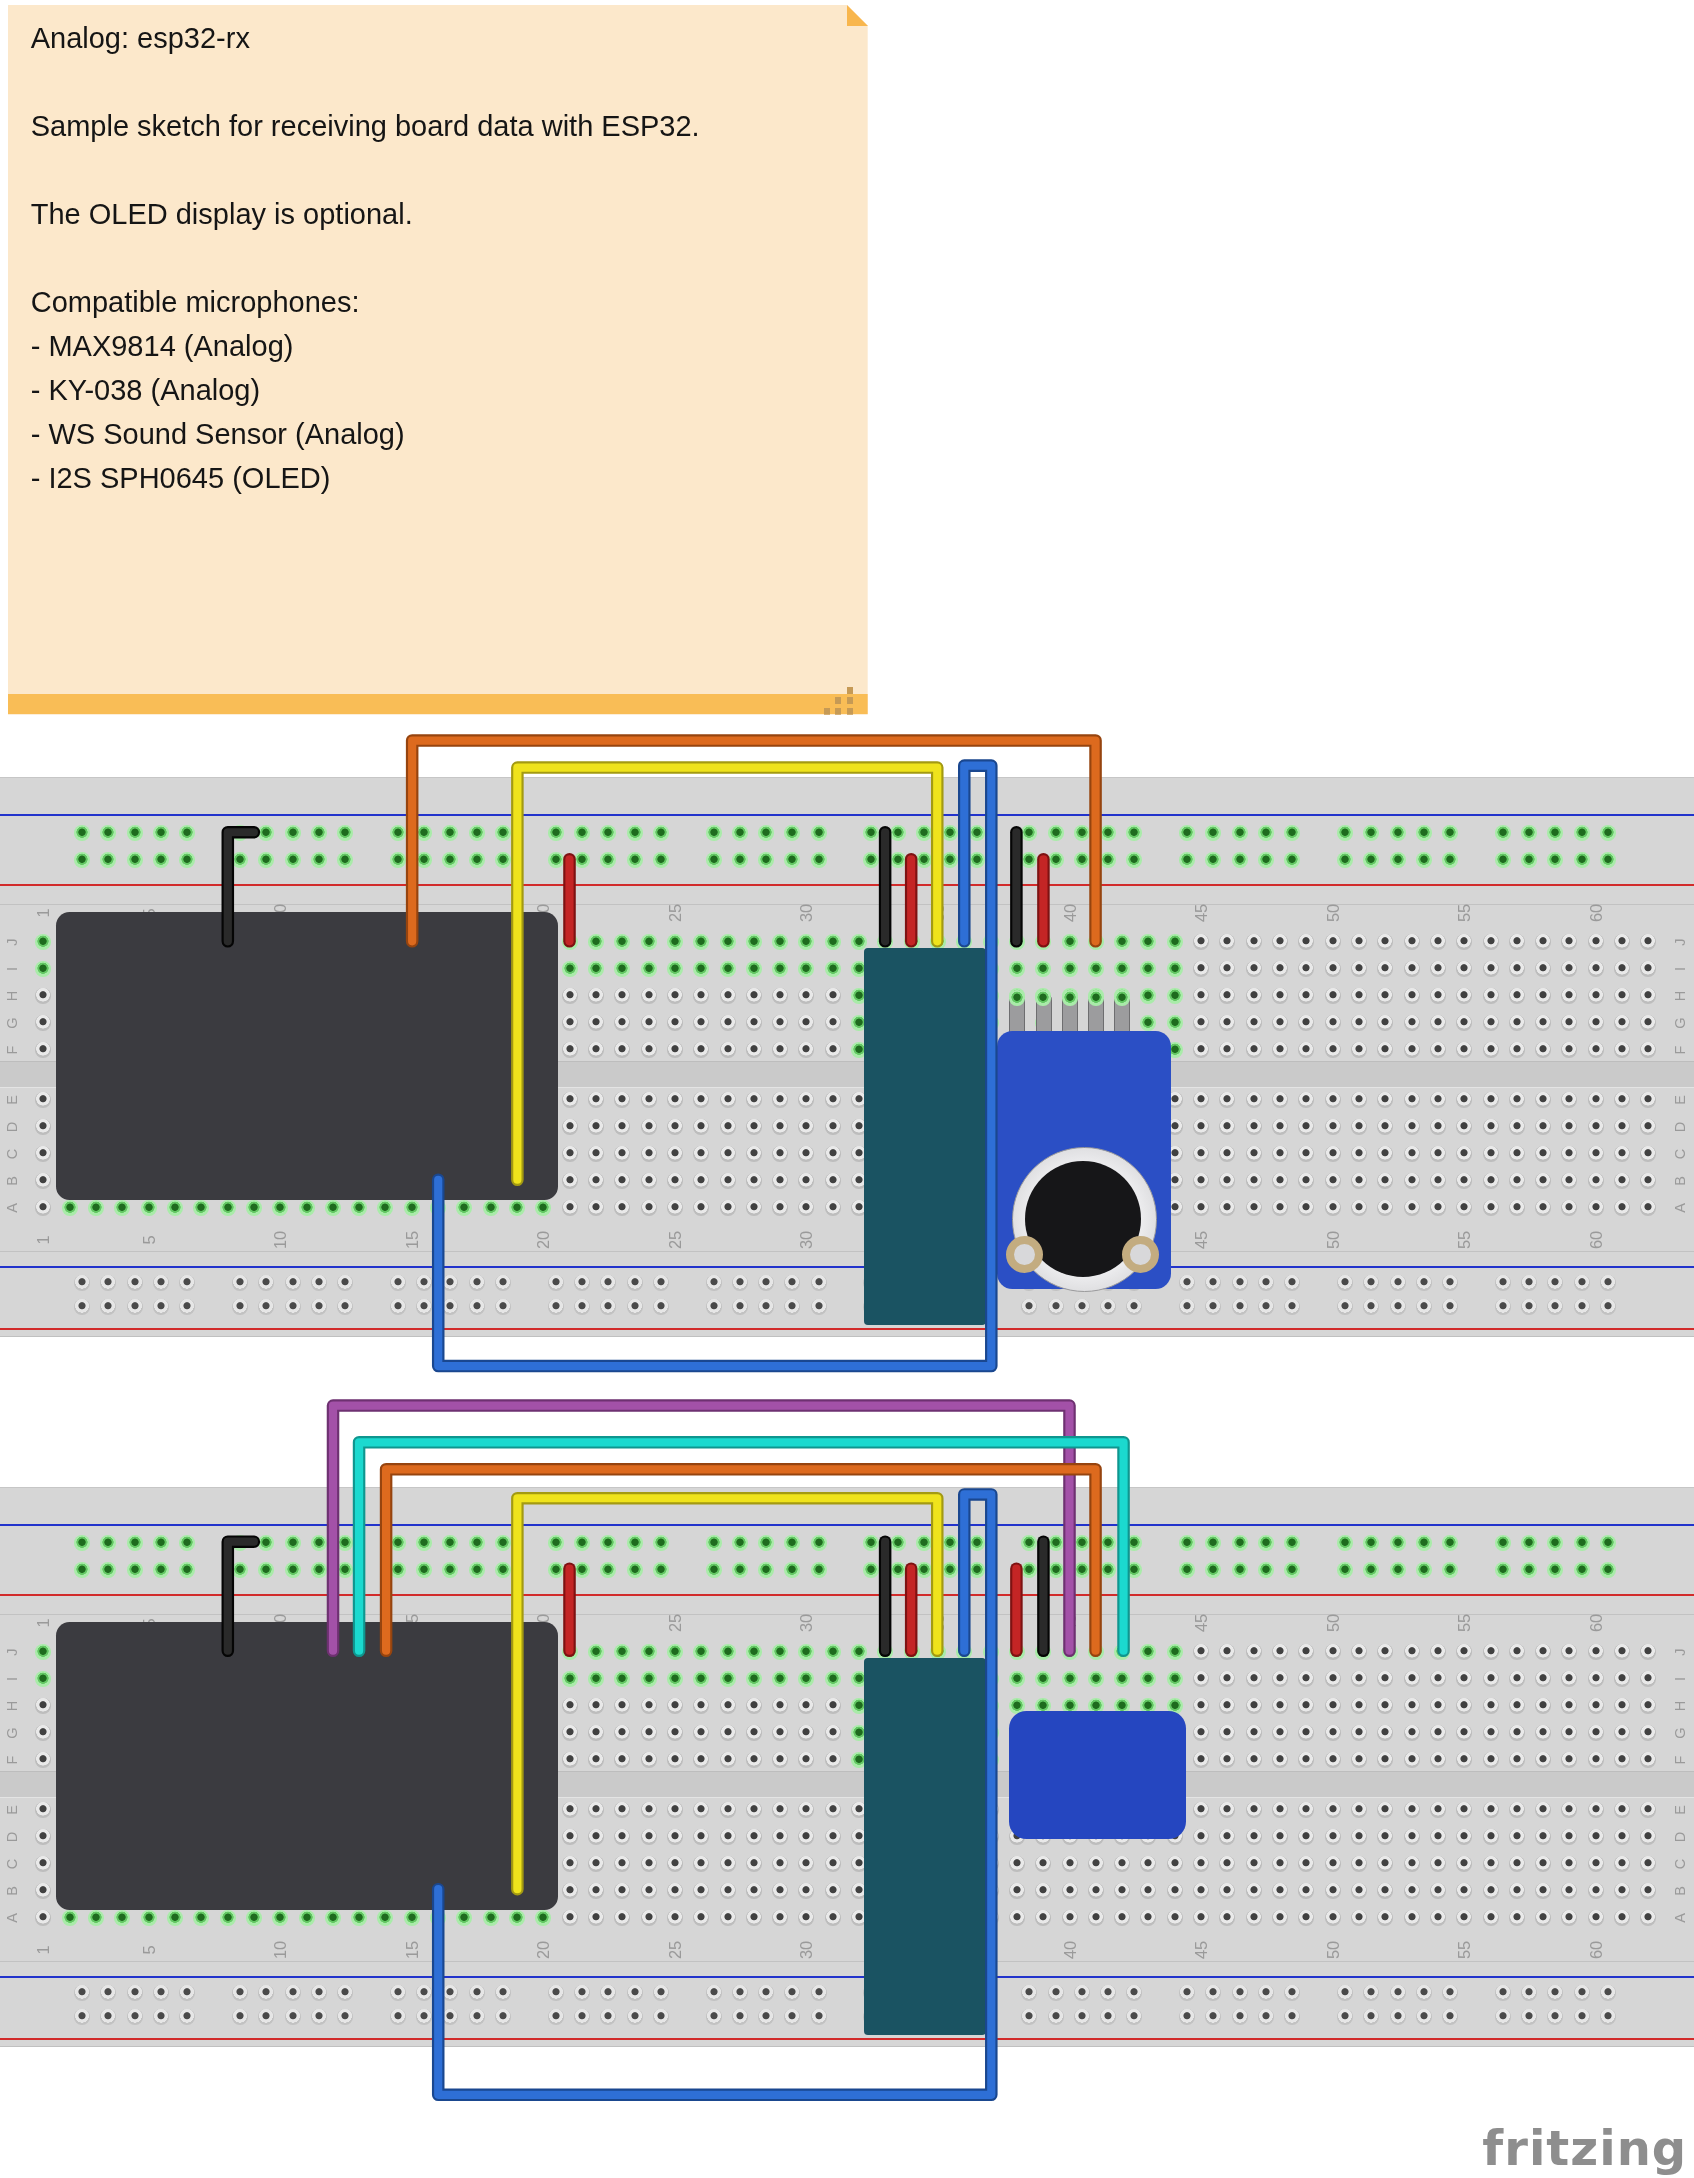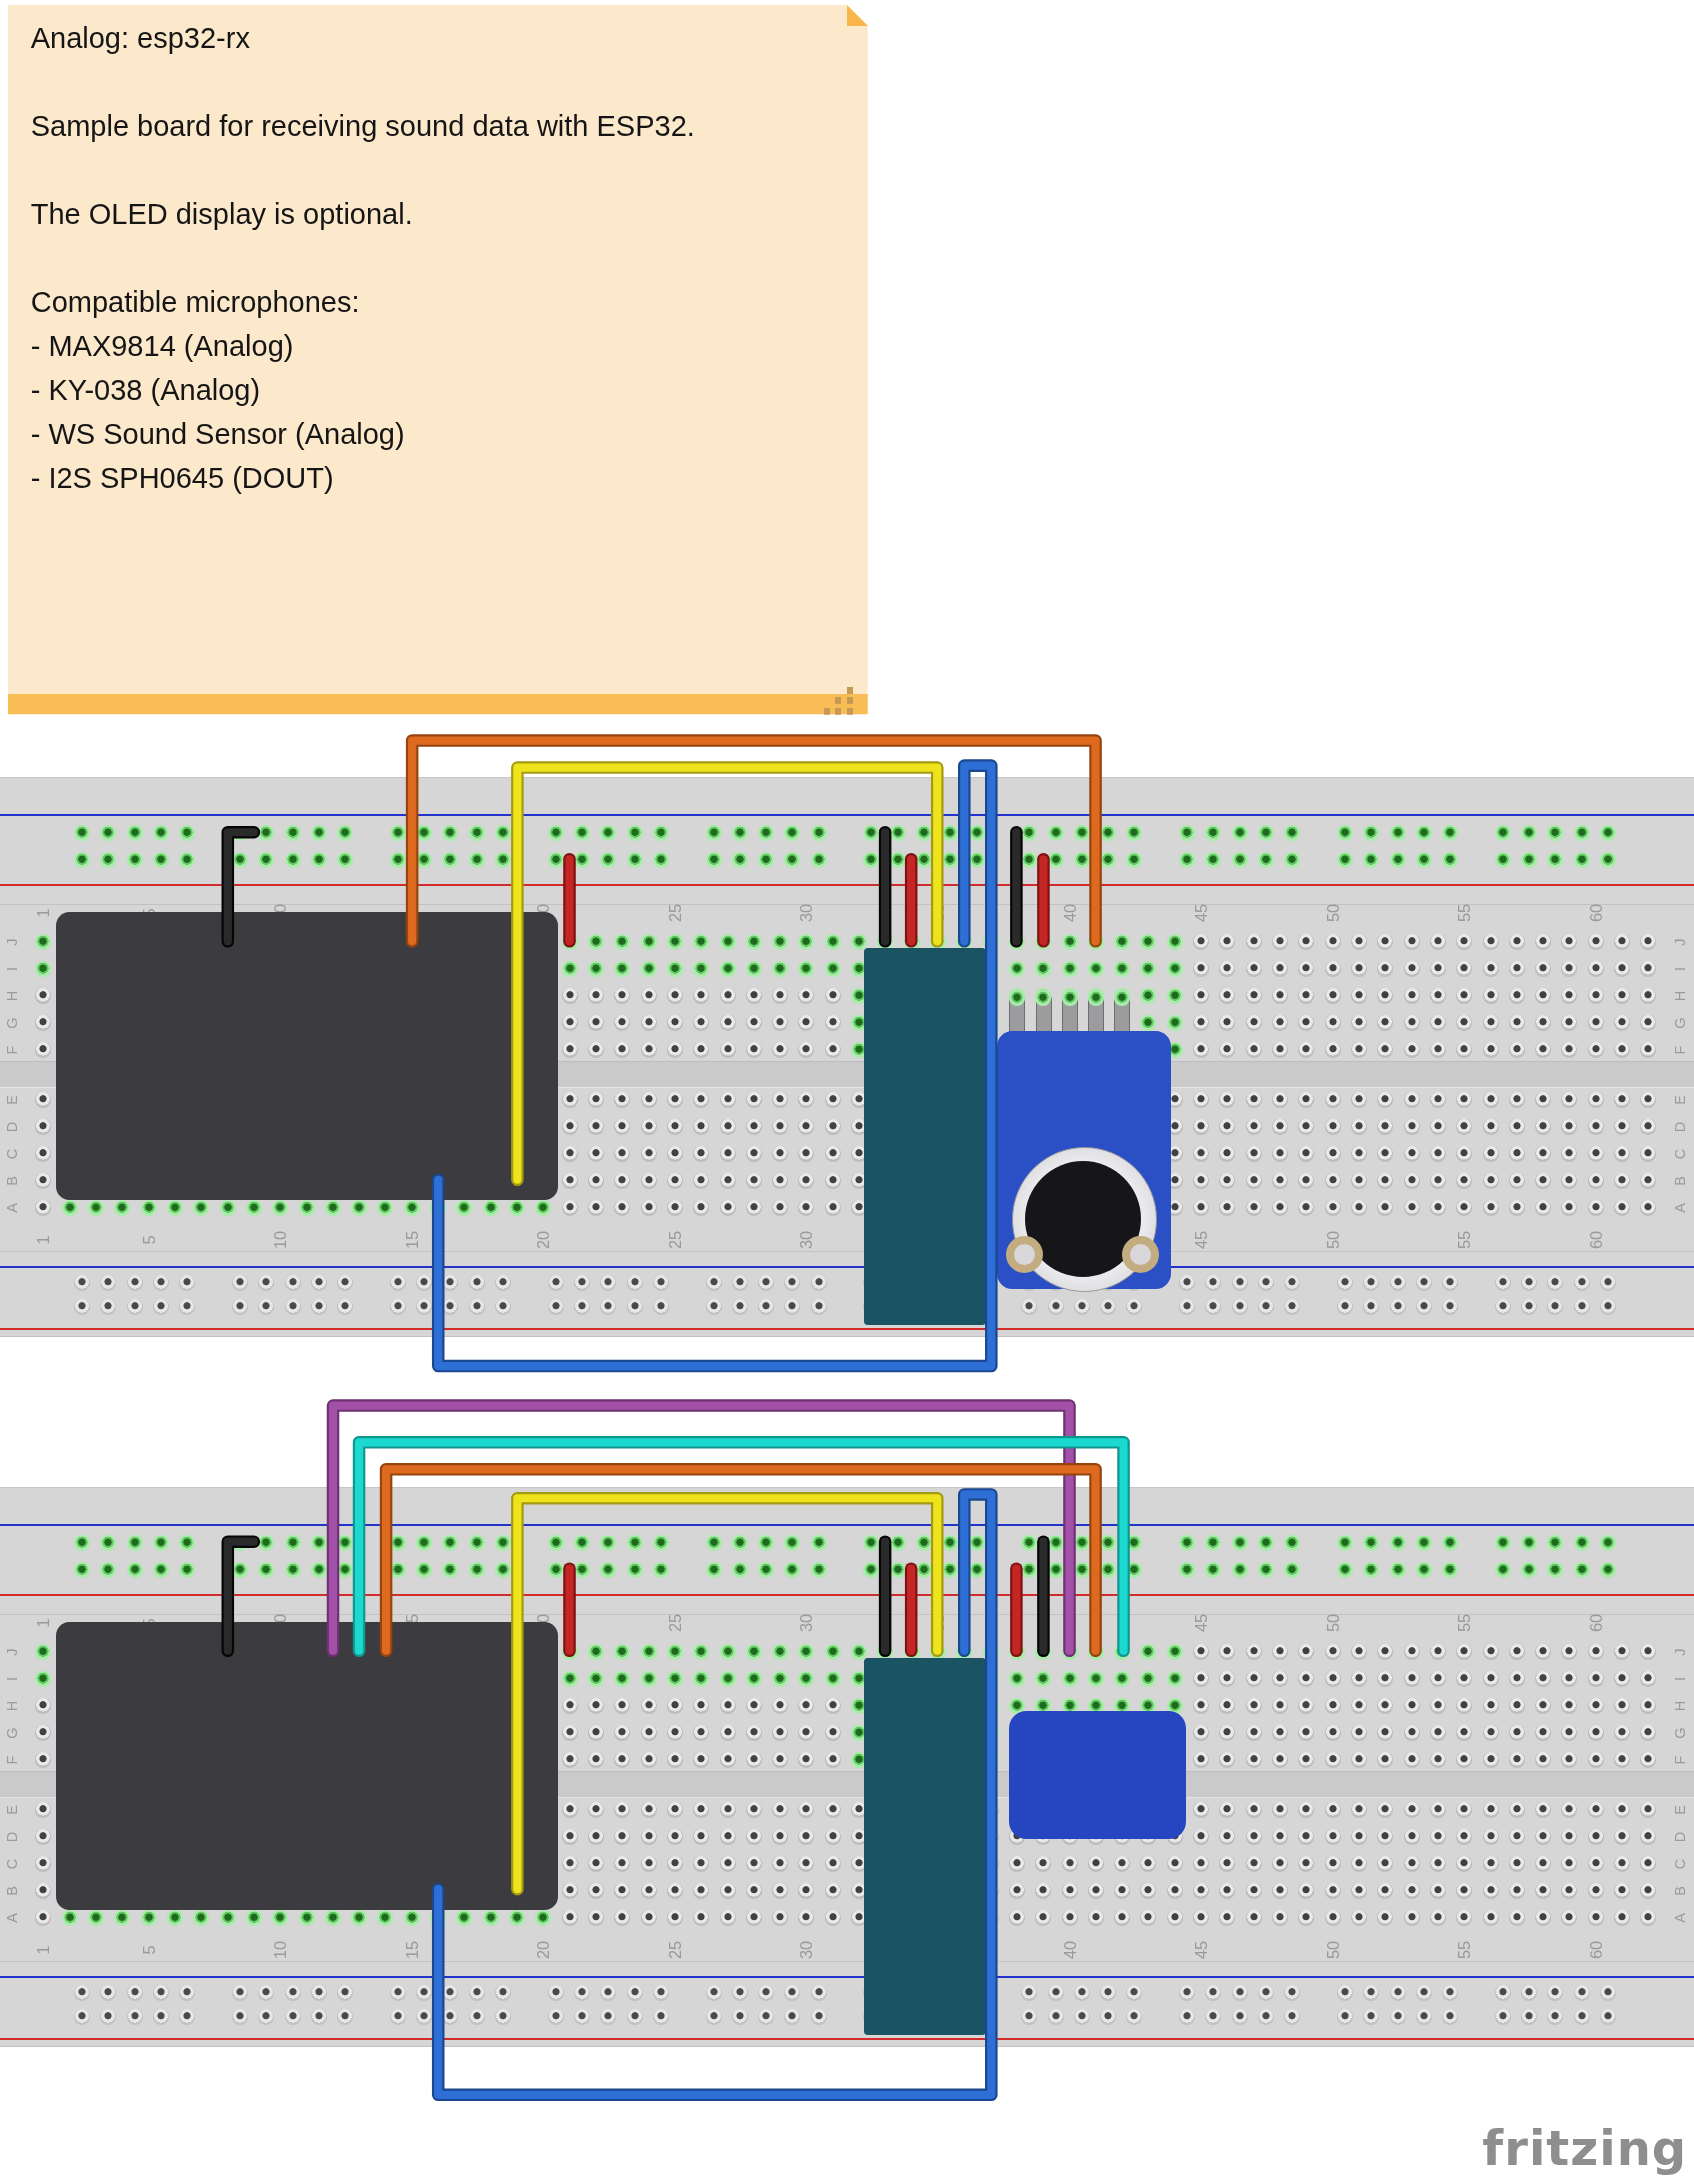--- a/index.html
+++ b/index.html
@@ -2202,29 +2202,29 @@
       <polyline points="536,1957 536,1552 971,1552 971,1710" fill="none" stroke="#EFE31C" stroke-width="8.5" stroke-linecap="round" stroke-linejoin="round"></polyline>
       <polyline points="999,1710 999,1548 1027,1548 1027,2170 454,2170 454,1957" fill="none" stroke="#1A478F" stroke-width="13" stroke-linecap="round" stroke-linejoin="round"></polyline>
       <polyline points="999,1710 999,1548 1027,1548 1027,2170 454,2170 454,1957" fill="none" stroke="#2E6FD6" stroke-width="8.5" stroke-linecap="round" stroke-linejoin="round"></polyline>
     </svg>
 
   <div id="note">
     <div id="note-body">
       <div id="note-text">
         <div class="note-line">Analog: esp32-rx</div>
         <div class="note-line"></div>
-        <div class="note-line">Sample board for receiving sound data with ESP32.</div>
+        <div class="note-line">Sample sketch for receiving board data with ESP32.</div>
         <div class="note-line"></div>
         <div class="note-line">The OLED display is optional.</div>
         <div class="note-line"></div>
         <div class="note-line">Compatible microphones:</div>
         <div class="note-line">- MAX9814 (Analog)</div>
         <div class="note-line">- KY-038 (Analog)</div>
         <div class="note-line">- WS Sound Sensor (Analog)</div>
-        <div class="note-line">- I2S SPH0645 (DOUT)</div>
+        <div class="note-line">- I2S SPH0645 (OLED)</div>
       </div>
       <div id="note-bar"></div>
       <div class="dot" style="left:816px;top:703px"></div>
       <div class="dot" style="left:827px;top:703px"></div>
       <div class="dot" style="left:839px;top:703px"></div>
       <div class="dot" style="left:827px;top:692px"></div>
       <div class="dot" style="left:839px;top:692px"></div>
       <div class="dot" style="left:839px;top:682px"></div>
     </div>
     <svg class="abs" style="left:839px;top:0" width="21" height="21" viewBox="0 0 22 22">

